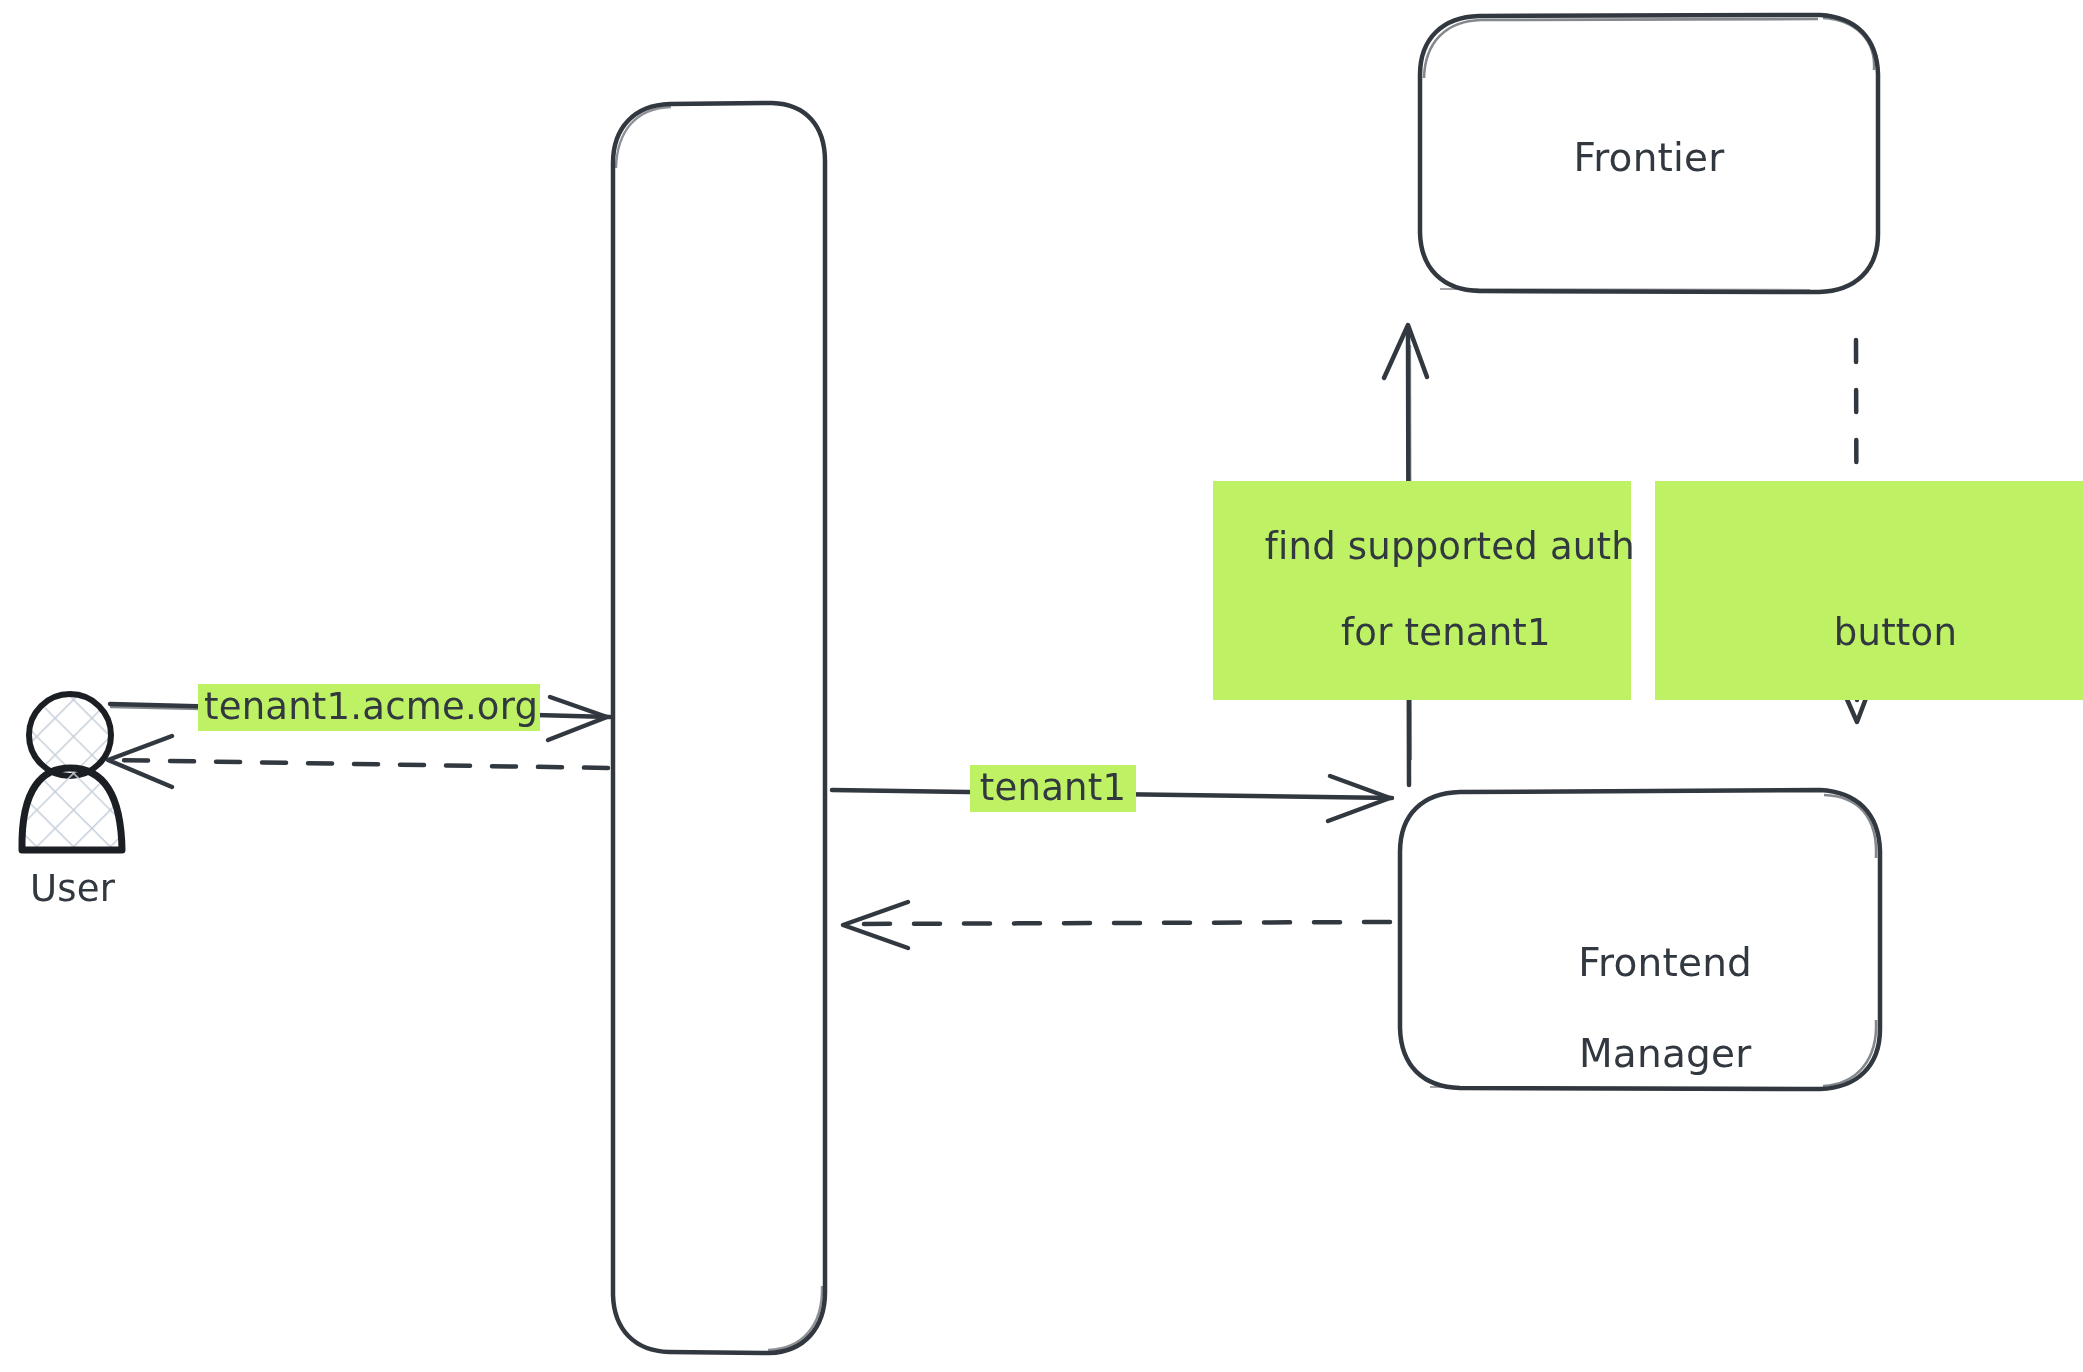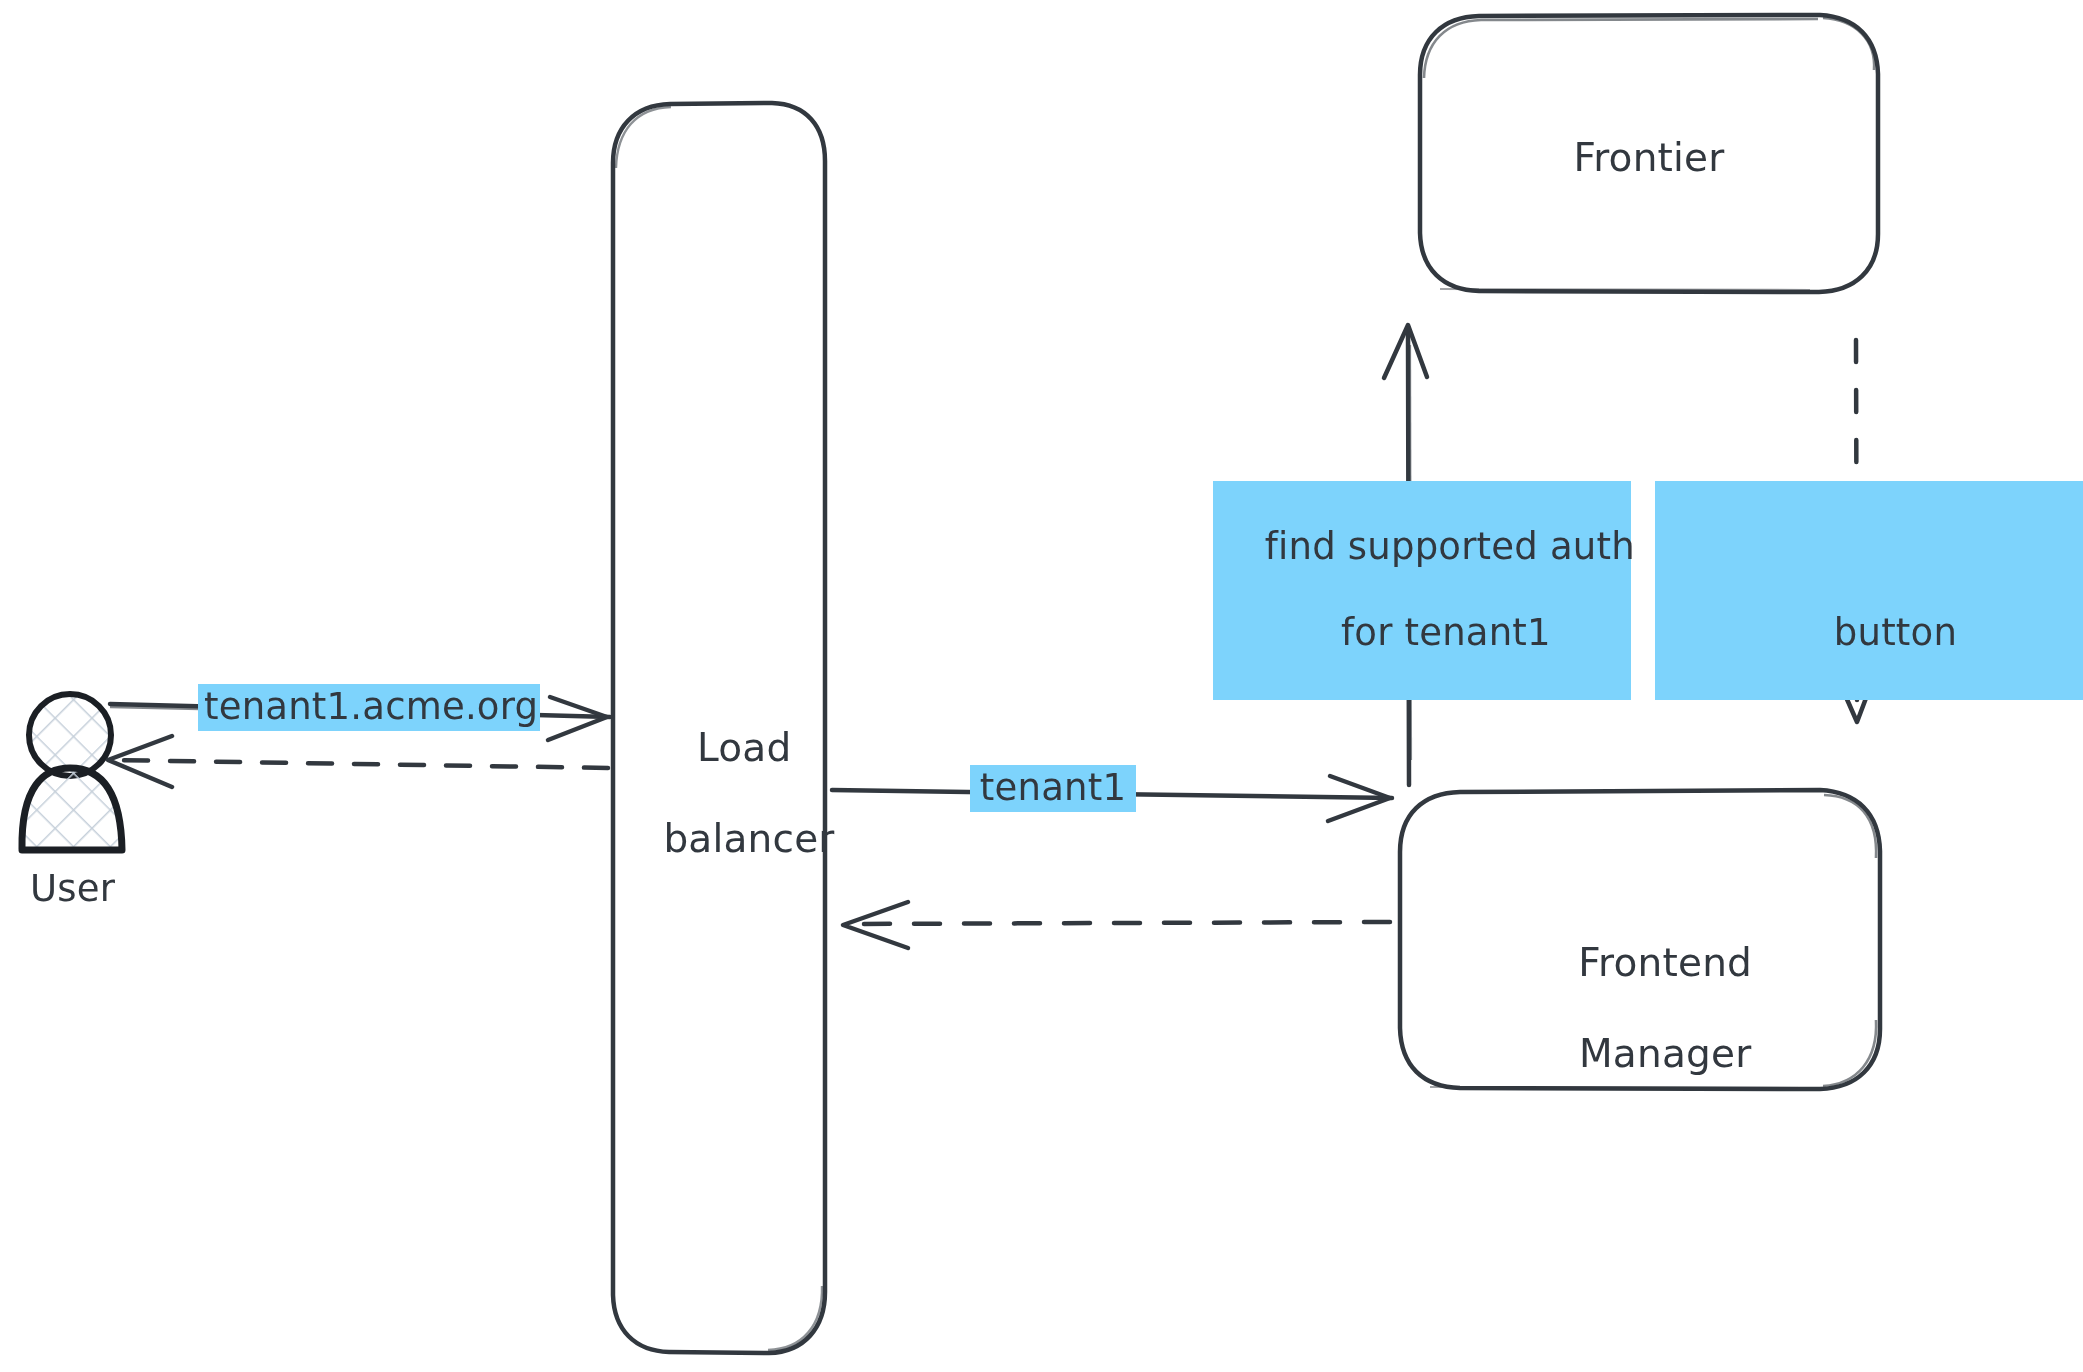--- a/index.html
+++ b/index.html
@@ -14,21 +14,21 @@
     position:absolute;
     color:#32383f;
     font-family:"DejaVu Sans", sans-serif;
     font-size:37px;
     line-height:1.16;
     text-align:center;
     white-space:pre;
     letter-spacing:.2px;
     user-select:none;
   }
-  .lbl.bg{ background:#7dd3fc; }
+  .lbl.bg{ background:#bef264; }
   .node-label{ font-size:39px; }
   .edge-label{ font-size:37px; }
   .actor-label{ font-size:37px; }
 </style>
 </head>
 <body>
 
 <div id="canvas">
 
   <svg viewBox="0 0 2083 1372" xmlns="http://www.w3.org/2000/svg">
@@ -103,24 +103,20 @@
     </g>
 
     <g>
       <path d="M1856 340 L1857 700" fill="none" stroke="#32383f" stroke-width="4.5" stroke-linecap="round" stroke-dasharray="22 28"></path>
       <path d="M1831 663 L1857 722 L1880 661" fill="none" stroke="#32383f" stroke-width="4.5" stroke-linecap="round" stroke-linejoin="round"></path>
     </g>
   </svg>
 
   <div class="lbl actor-label" style="left:0px;top:868px;width:145px;text-align:center;">User</div>
 
-  <div class="lbl node-label" style="left:613px;top:680px;width:212px;">
-    <span>Load</span><br>
-    <span>balancer</span>
-  </div>
 
   <div class="lbl node-label" style="left:1400px;top:895px;width:480px;">
     <span>Frontend</span><br>
     <span>Manager</span>
   </div>
 
   <div class="lbl node-label" style="left:1420px;top:135px;width:458px;">Frontier</div>
 
   <div class="lbl edge-label bg" style="left:178px;top:684px;width:330px;padding:2px 6px;margin-left:20px;">tenant1.acme.org</div>
 

